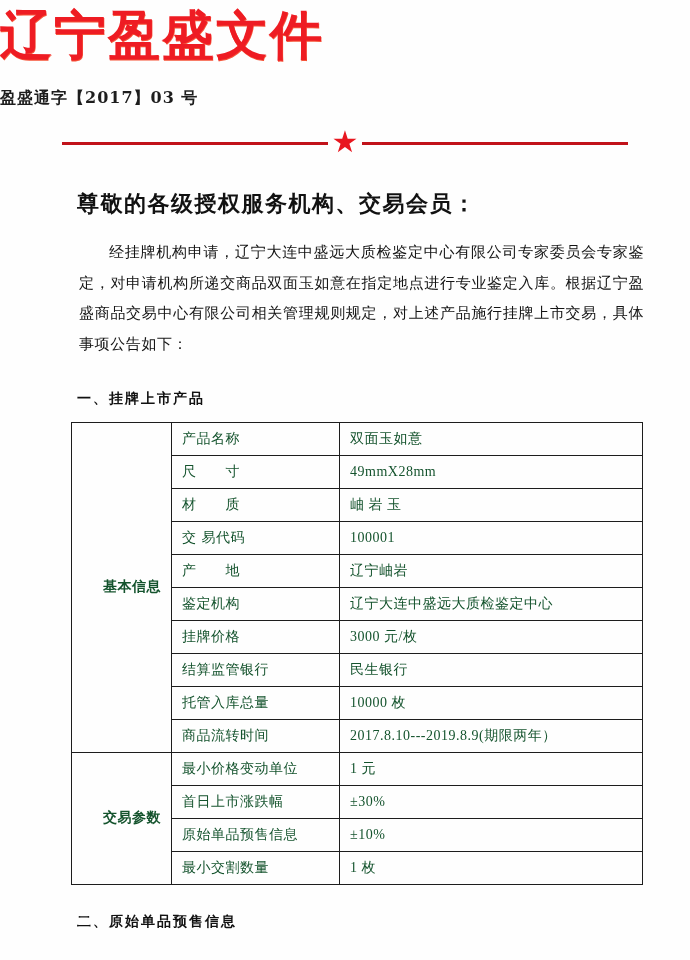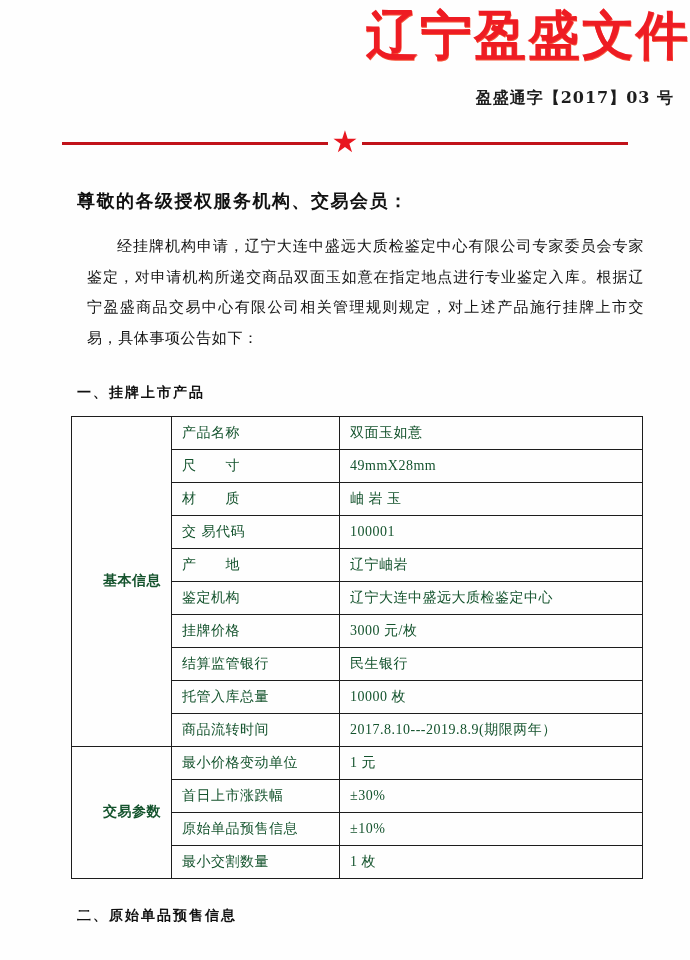--- a/index.html
+++ b/index.html
@@ -20,21 +20,21 @@
 
   .page {
     width: 690px;
     height: 960px;
     position: relative;
     background: #fefefe;
   }
 
   
   .masthead {
-    text-align: right;
+    text-align: left;
     padding-top: 6px;
   }
   .doc-title {
     font-family: "DejaVu Sans", "Liberation Sans", sans-serif;
     font-size: 52px;
     font-weight: 700;
     letter-spacing: 2px;
     line-height: 1.15;
     color: #ee1c23;
     margin: 0;
@@ -74,35 +74,35 @@
     transform: translateY(-2px);
     font-family: "DejaVu Sans", "Liberation Sans", sans-serif;
   }
 
   
   .content {
     padding: 0 46px 0 71px;
   }
   .salutation {
     font-family: "DejaVu Serif", "Liberation Serif", serif;
-    font-size: 18px;
+    font-size: 22px;
     font-weight: 700;
     letter-spacing: 1.5px;
     margin: 30px 0 0 6px;
     color: #111;
   }
   .para {
     font-family: "DejaVu Serif", "Liberation Serif", serif;
     font-size: 15px;
     line-height: 2.05;
     text-align: justify;
     text-justify: inter-character;
     text-indent: 2em;
     letter-spacing: 0.6px;
-    margin: 18px 0 0 16px;
+    margin: 18px 0 0 8px;
     color: #141414;
   }
   .section-heading {
     font-family: "DejaVu Serif", "Liberation Serif", serif;
     font-size: 14px;
     font-weight: 700;
     letter-spacing: 2px;
     margin: 30px 0 0 6px;
     color: #111;
   }

